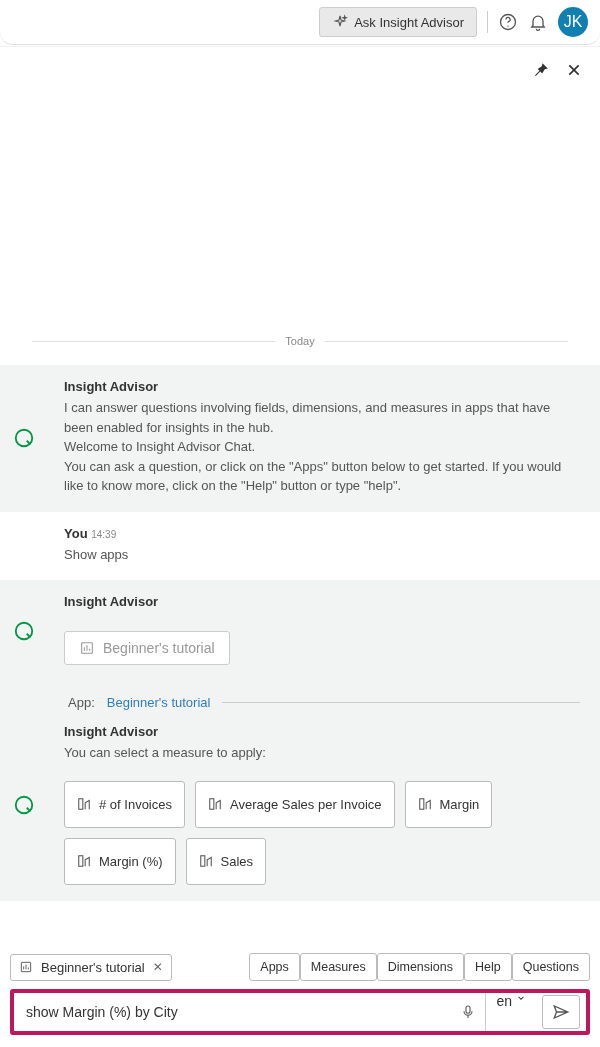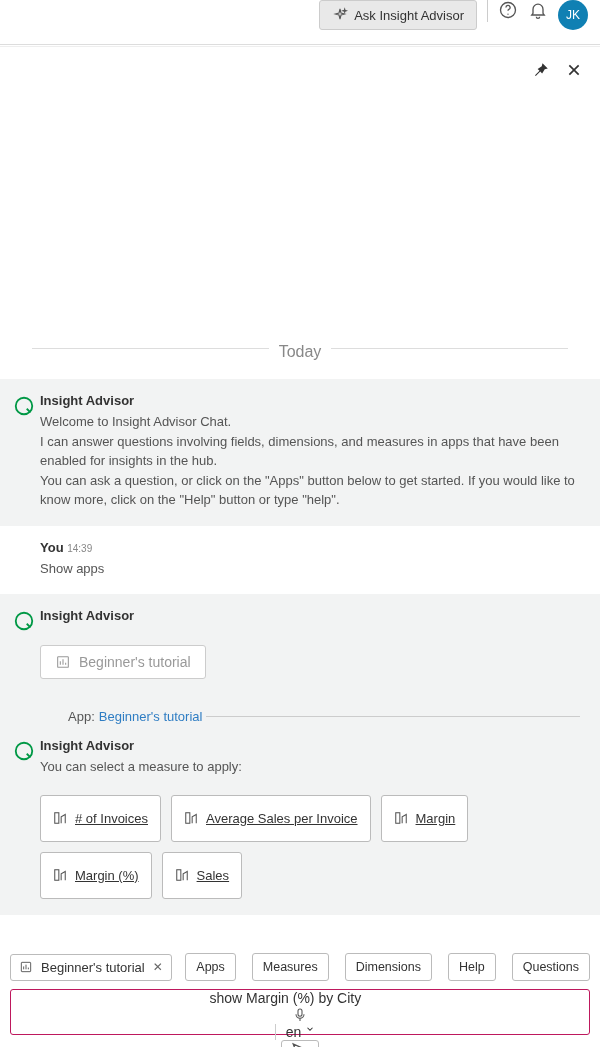--- a/index.html
+++ b/index.html
@@ -9,25 +9,26 @@
     color: #333;
     background: #fff;
     width: 600px;
     height: 1047px;
     overflow: hidden;
     position: relative;
   }
   .topbar {
     height: 45px;
     display: flex;
-    align-items: flex-start;
+    align-items: center;
     justify-content: flex-end;
     padding: 0 12px;
     border-bottom: 1px solid #ddd;
     gap: 10px;
+    border-radius: 13px;
   }
   .ask-btn {
     display: flex;
     align-items: center;
     gap: 6px;
     background: #e9e9e9;
     border: 1px solid #ccc;
     border-radius: 3px;
     padding: 6px 12px;
     font-size: 13px;
@@ -39,21 +40,21 @@
     width: 20px; height: 20px;
     display:flex; align-items:center; justify-content:center;
     cursor:pointer; color:#555;
   }
   .avatar {
     width: 30px; height: 30px;
     border-radius: 50%;
     background: #1080b3;
     color: #fff;
     display:flex; align-items:center; justify-content:center;
-    font-size: 12px; font-weight: 500;
+    font-size: 16px; font-weight: 500;
     cursor:pointer;
   }
   .panel {
     position: absolute;
     top: 46px; left: 0; right:0; bottom:0;
     background:#fff;
     border-top: 1px solid #eee;
     display:flex; flex-direction:column;
   }
   .panel-head {
@@ -66,26 +67,26 @@
     padding: 0 0 8px;
   }
   .divider-row {
     display:flex; align-items:center;
     padding: 0 32px;
     margin-top: 248px;
     margin-bottom: 18px;
     gap:10px;
   }
   .divider-row .line { flex:1; height:1px; background:#ddd; }
-  .divider-row .lbl { font-size:16px; color:#888;margin-top:8px; }
+  .divider-row .lbl { font-size:11px; color:#888; }
   .msg-block {
     padding: 14px 10px 16px 12px;
   }
   .msg-block.advisor { background:#f2f3f3; }
-  .msg-row { display:flex; gap: 4px; }
+  .msg-row { display:flex; gap: 28px; align-items: center; }
   .msg-icon { width: 24px; flex-shrink:0; display:flex; justify-content:center; padding-top:2px;}
   .msg-body { flex:1; padding-right:8px; }
   .msg-sender { font-weight:600; font-size:13px; color:#333; margin-bottom:4px; }
   .msg-sender .time { font-weight:400; font-size:10px; color:#888; margin-left:0; }
   .msg-text { font-size:13px; line-height:1.5; color:#555; }
   .msg-text p { margin:0; }
   .qcircle {
     width:22px; height:22px;
   }
   .app-chip {
@@ -95,21 +96,21 @@
     border-radius:3px;
     padding: 8px 14px;
     color:#999;
     font-size:14px;
     margin-top: 18px;
     cursor:pointer;
     background:#fff;
   }
   .context-row {
     display:flex; align-items:center;
-    gap:4px;
+    gap:12px;
     padding: 0 10px 0 56px;
     margin: 30px 0 8px;
   }
   .context-row .lbl { font-size:13px; color:#555; }
   .context-row .link { font-size:13px; color:#2f7dc3; cursor:pointer; }
   .context-row .line { flex:1; height:1px; background:#ccc; }
   .measure-chips {
     display:flex; flex-wrap:wrap;
     gap:10px;
     margin-top: 18px;
@@ -117,57 +118,55 @@
   .measure-chip {
     display:inline-flex; align-items:center;
     gap:8px;
     border:1px solid #bbb;
     border-radius:3px;
     padding: 15px 12px;
     font-size:13px;
     color:#333;
     cursor:pointer;
     background:#fff;
-    text-decoration:underline;
   }
   .bottom-area {
     border-top: 0;
     padding: 6px 10px 12px;
   }
   .ctx-row {
     display:flex; align-items:center; justify-content:space-between;
     gap:8px; margin-bottom:8px;
   }
   .ctx-pill {
     display:inline-flex; align-items:center; gap:8px;
     border:1px solid #bbb;
     border-radius:3px;
     padding: 5px 8px;
     font-size:13px;
     color:#333;
     background:#fff;
     cursor:pointer;
   }
   .ctx-pill .x { color:#666; cursor:pointer; font-size:12px; }
-  .quick-btns { display:flex; gap:16px; }
+  .quick-btns { display:flex; gap:0; }
   .quick-btn {
     border:1px solid #bbb;
     border-radius:3px;
     padding: 6px 10px;
     font-size:12.5px;
     color:#333;
     background:#fff;
     cursor:pointer;
   }
   .input-row {
     display:flex; align-items:center;
-    border:1px solid #be185d;
+    border:4px solid #be185d;
     border-radius:3px;
     height:46px;
-    flex-direction:column;
   }
   .input-row input {
     flex:1;
     border:none; outline:none;
     padding: 0 12px;
     font-size:14px;
     color:#333;
     background:transparent;
   }
   .input-row .mic {
@@ -252,22 +251,22 @@
       <div class="msg-row">
         <div class="msg-icon">
           <svg class="qcircle" viewBox="0 0 24 24" fill="none" stroke="#009845" stroke-width="2">
             <circle cx="12" cy="12" r="9"></circle>
               <path d="M15 15l4 4"></path>
           </svg>
         </div>
         <div class="msg-body">
           <div class="msg-sender">Insight Advisor</div>
           <div class="msg-text">
+            <p>I can answer questions involving fields, dimensions, and measures in apps that have been enabled for insights in the hub.</p>
             <p>Welcome to Insight Advisor Chat.</p>
-            <p>I can answer questions involving fields, dimensions, and measures in apps that have been enabled for insights in the hub.</p>
             <p>You can ask a question, or click on the "Apps" button below to get started. If you would like to know more, click on the "Help" button or type "help".</p>
           </div>
         </div>
       </div>
     </div>
 
     <div class="msg-block">
       <div class="msg-row">
         <div class="msg-icon"></div>
         <div class="msg-body">

